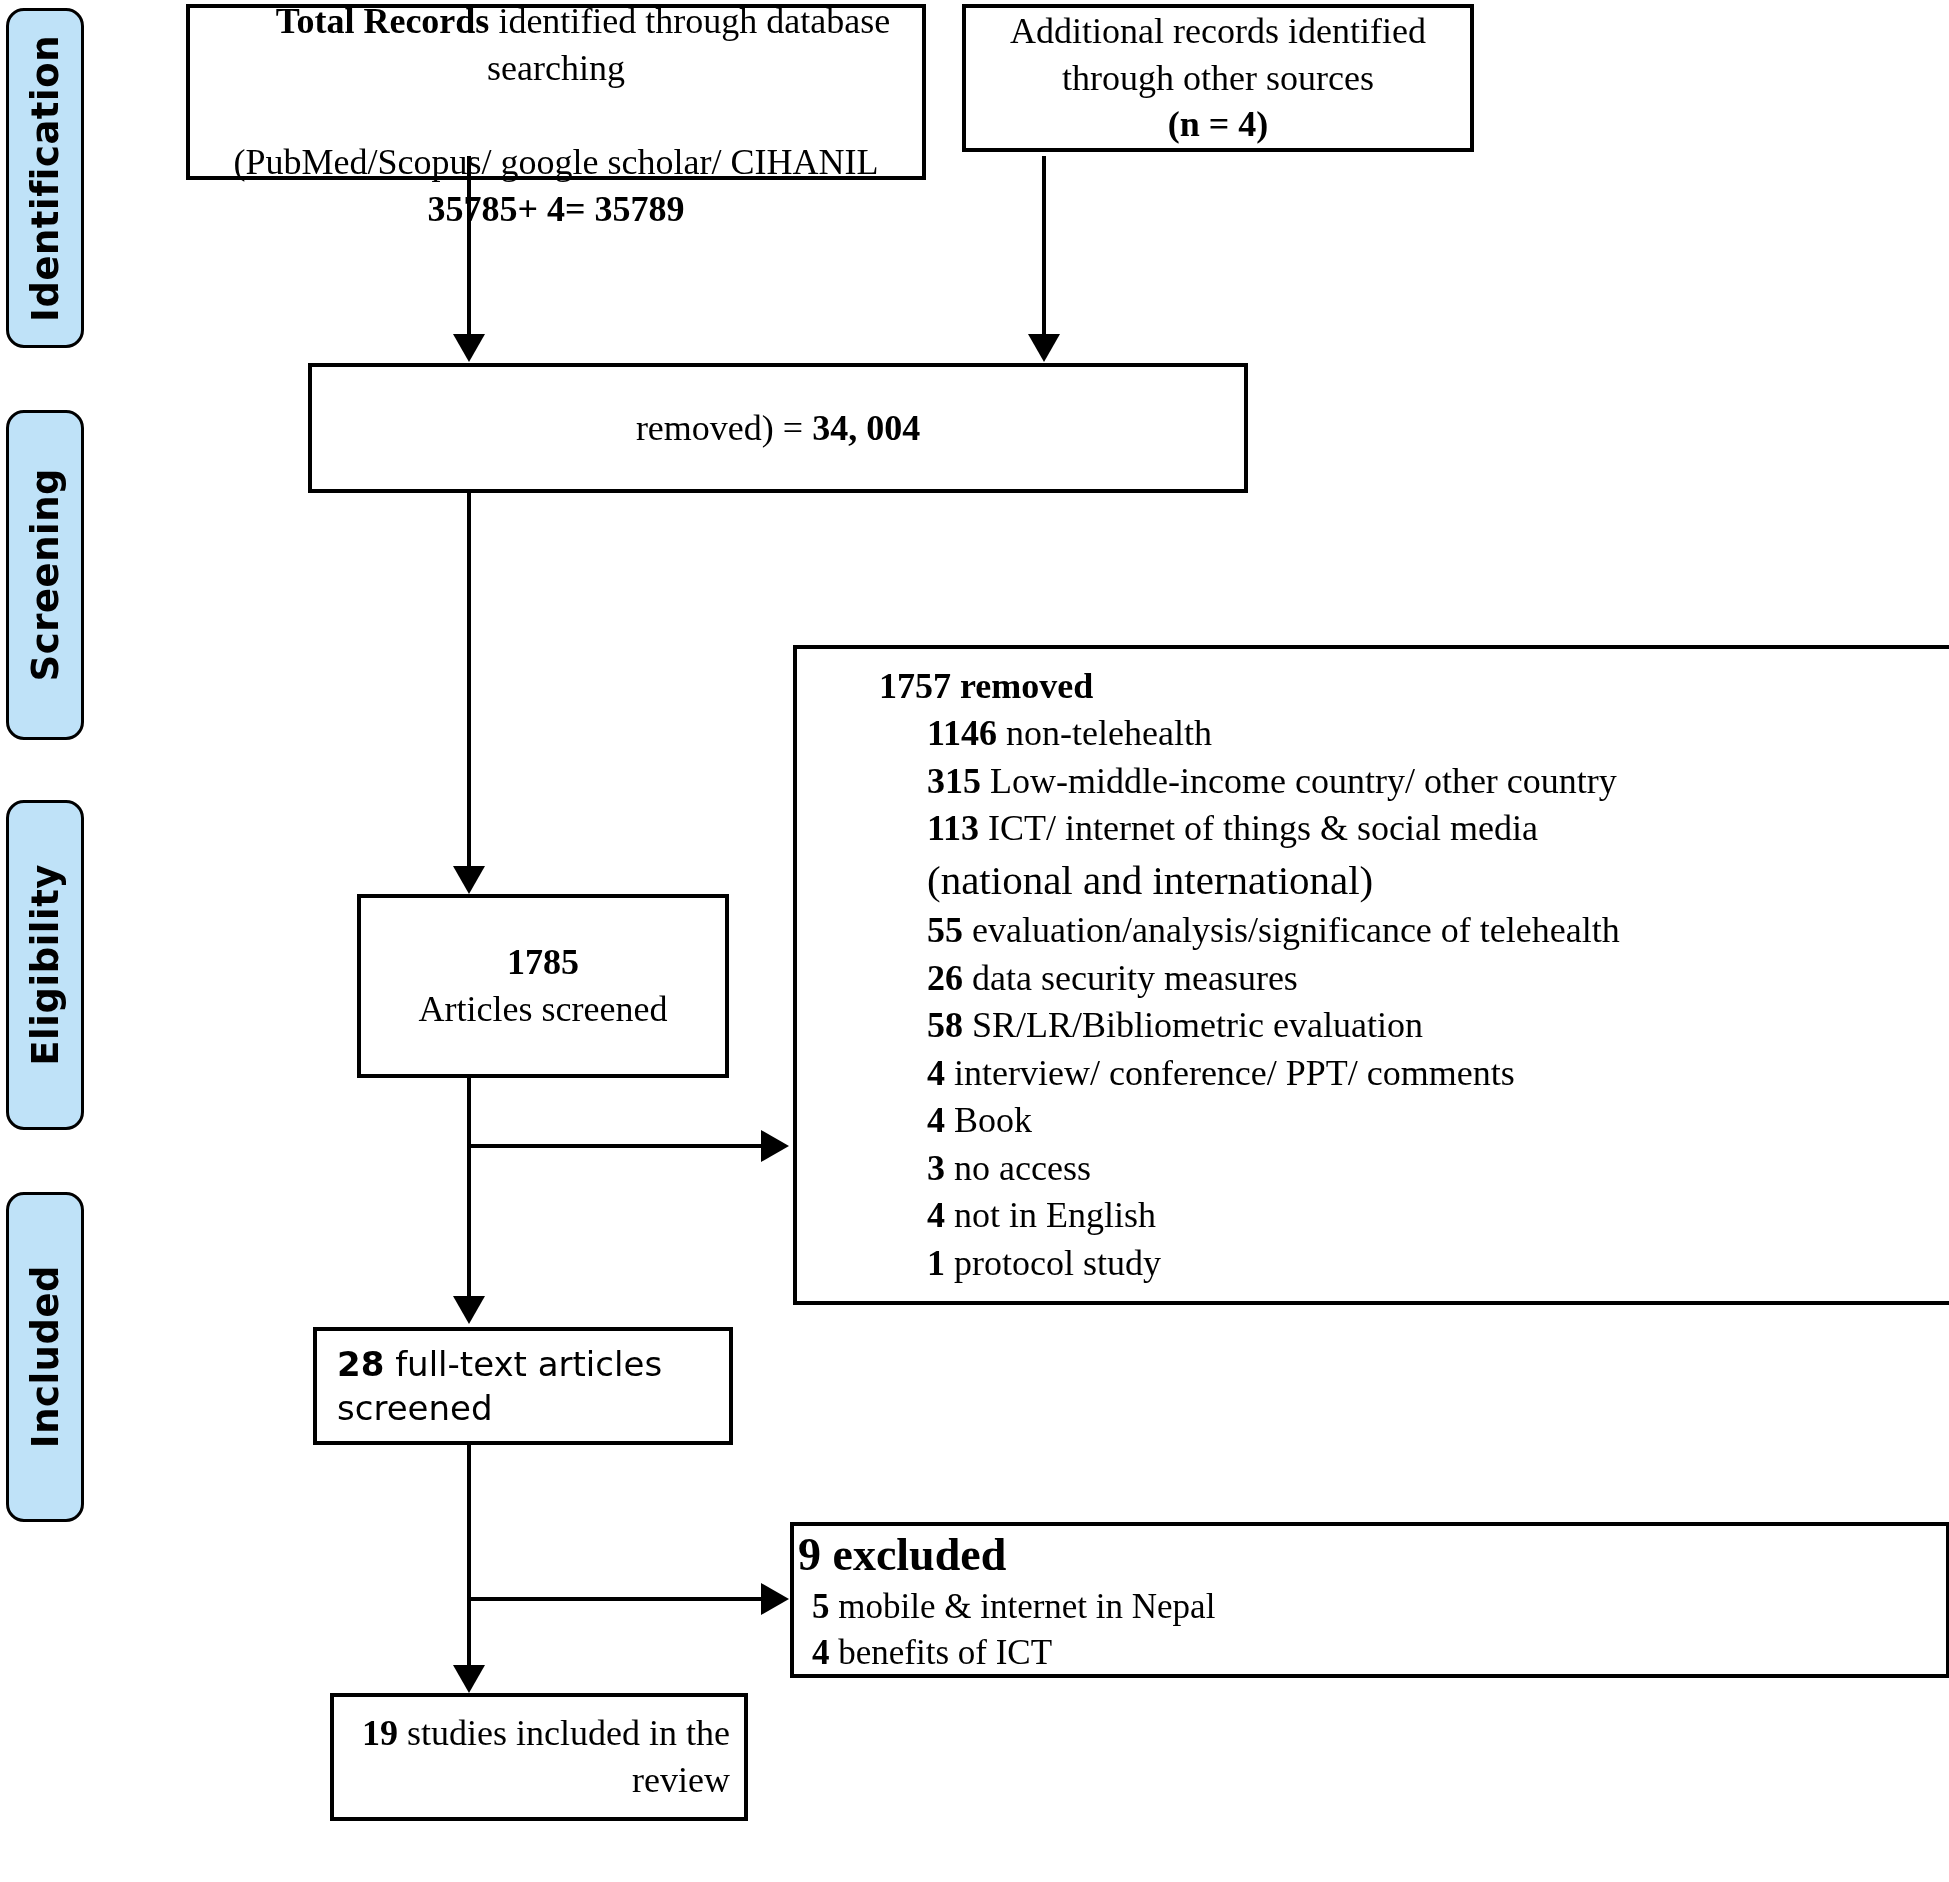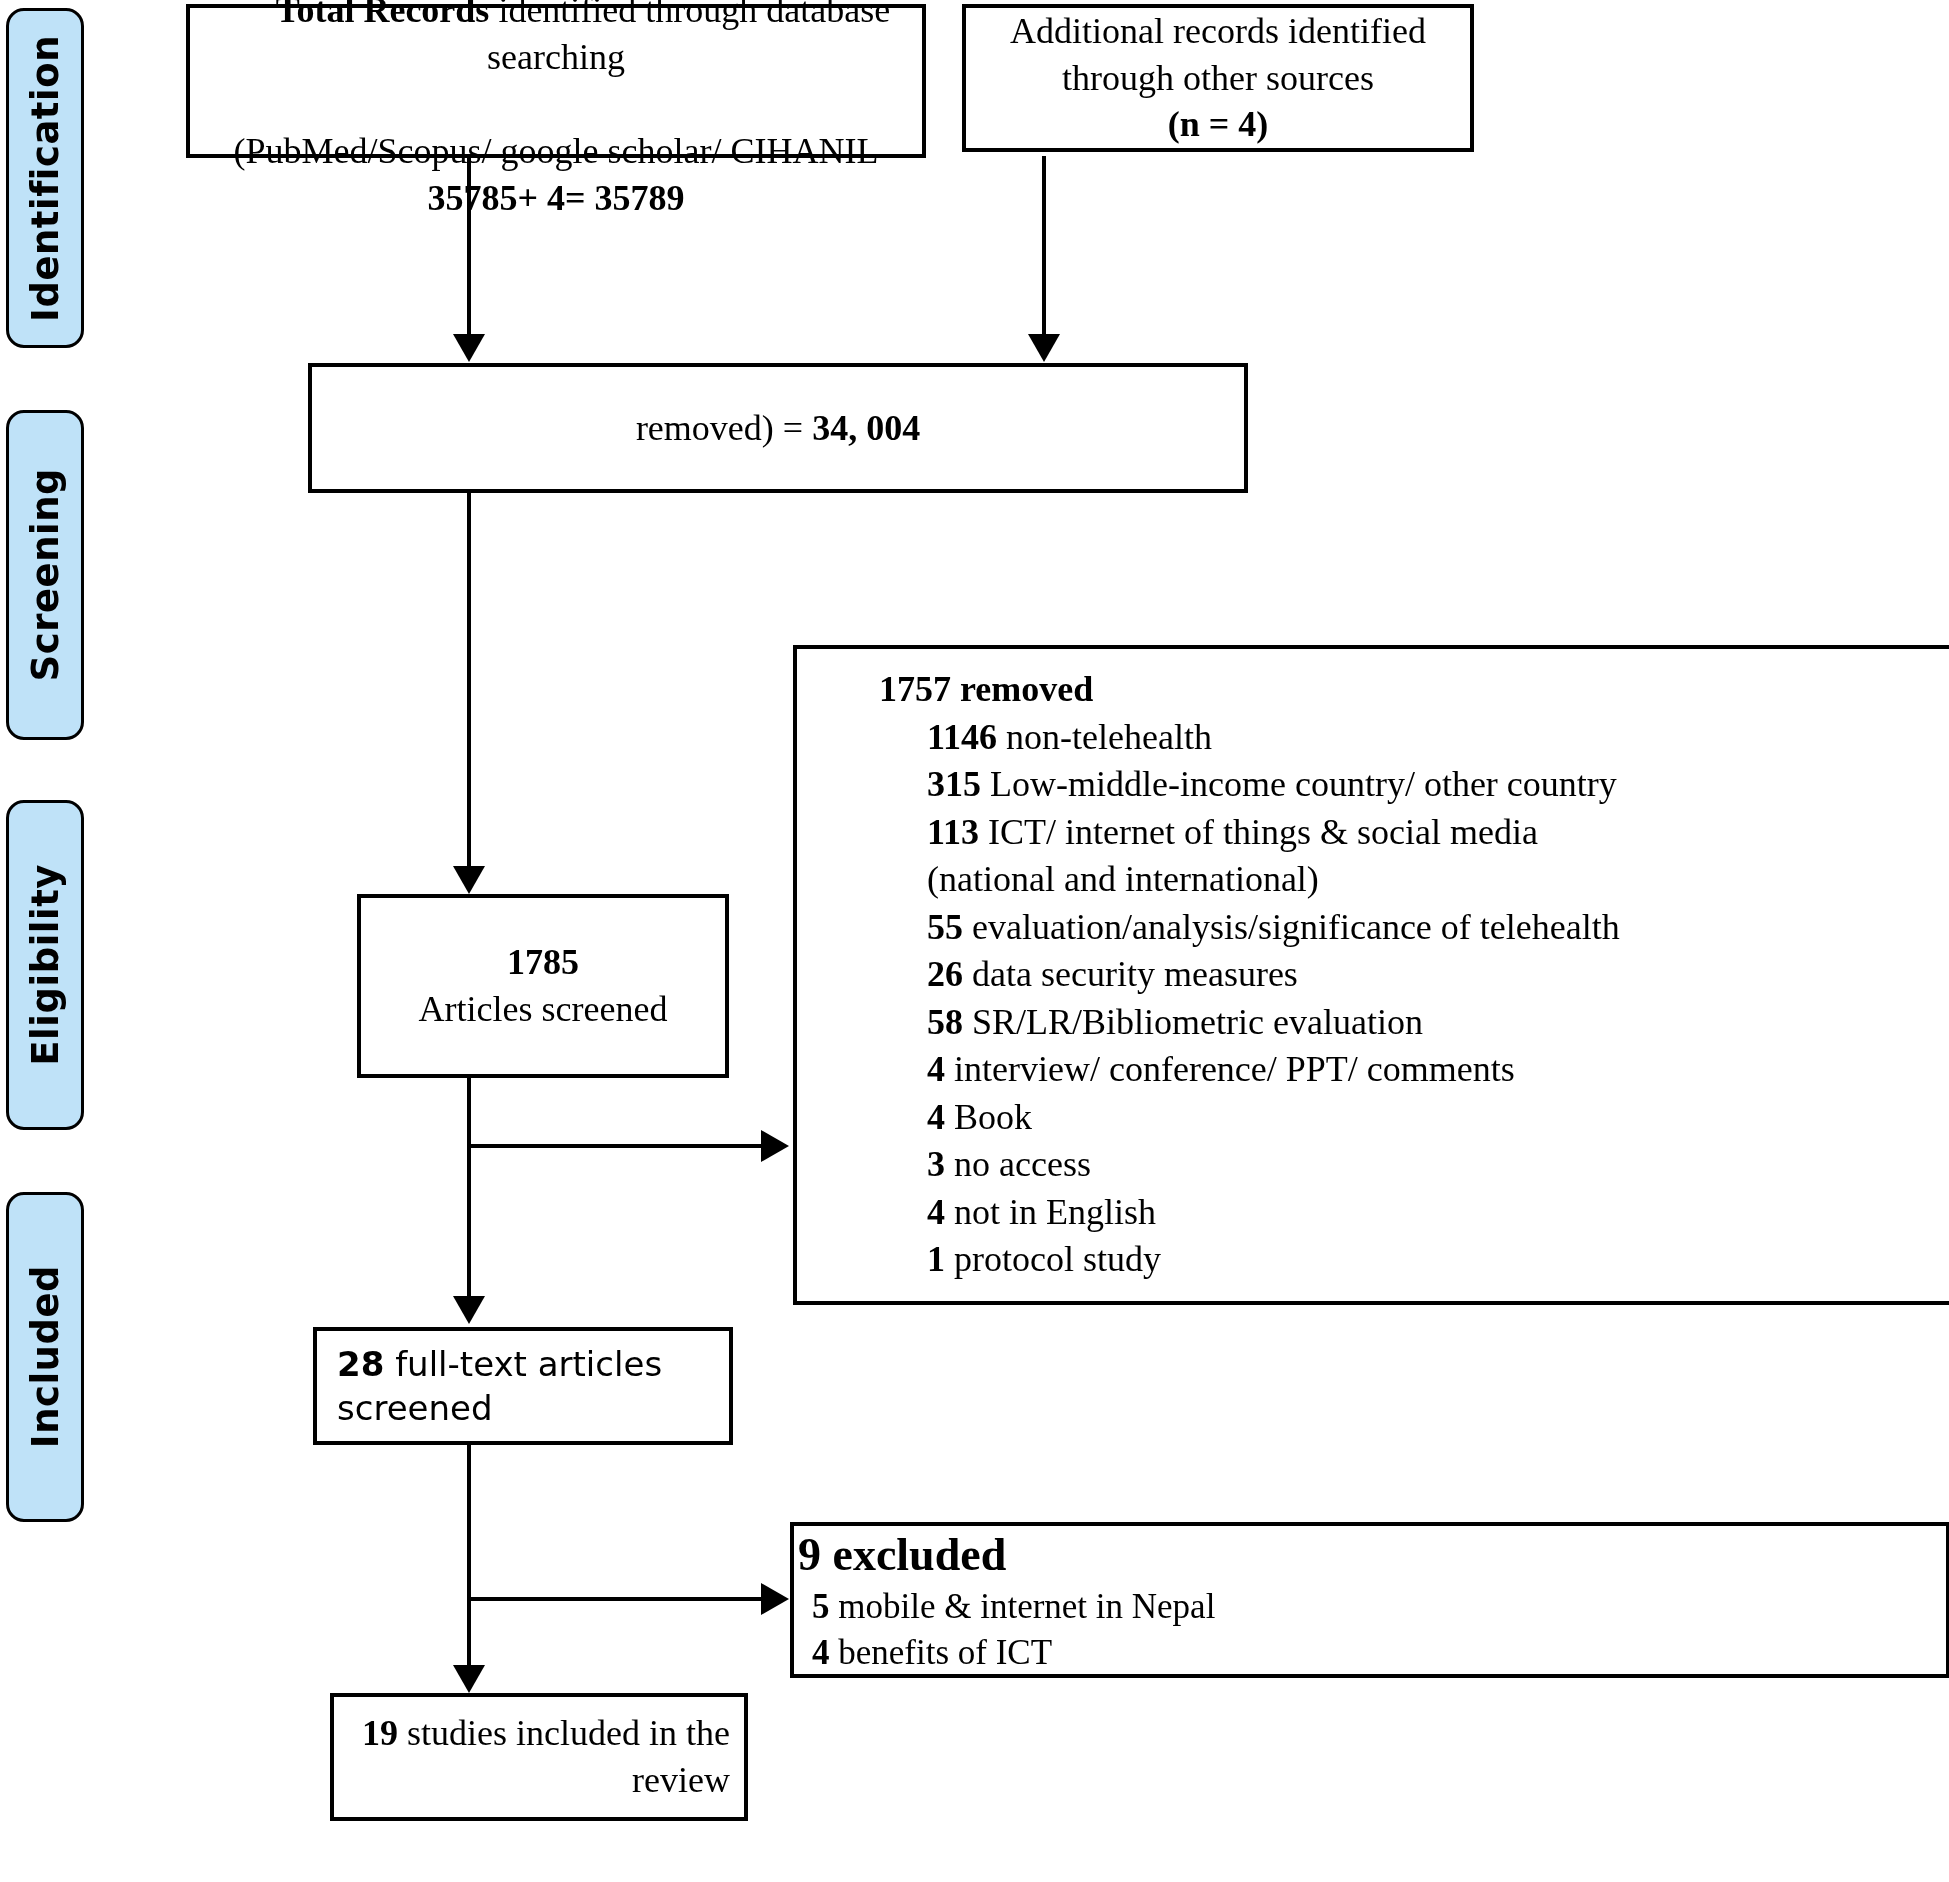--- a/index.html
+++ b/index.html
@@ -69,21 +69,21 @@
     padding-left: 12px;
   }
   .excl-item {
     font-size: 36px;
     line-height: 1.32;
     padding-left: 60px;
     text-indent: 0;
   }
   .excl-item .n { font-weight: bold; }
   .excl-cont {
-    font-size: 36px;
+    font-size: 41px;
     line-height: 1.32;
     padding-left: 60px;
   }
 
   .small-excl-head {
     font-size: 46px;
     font-weight: bold;
     line-height: 1.30;
     padding-left: 4px;
     text-align: center;
@@ -139,21 +139,21 @@
   </div>
 
   <div class="stage" style="left:6px; top:800px; width:78px; height:330px;">
     <span class="stage-label">Eligibility</span>
   </div>
 
   <div class="stage" style="left:6px; top:1192px; width:78px; height:330px;">
     <span class="stage-label">Included</span>
   </div>
 
-  <div class="box center" style="left:186px; top:4px; width:740px; height:154px; padding:8px 10px;">
+  <div class="box center" style="left:186px; top:4px; width:740px; height:176px; padding:8px 10px;">
     <div class="box-line">
       <span class="b">Total Records</span><span> identified through database searching</span>
     </div>
     <div class="box-line">(PubMed/Scopus/ google scholar/ CIHANIL</div>
     <div class="box-line b">35785+ 4= 35789</div>
   </div>
 
   <div class="box center" style="left:962px; top:4px; width:512px; height:148px; padding:8px 10px;">
     <div class="box-line">Additional records identified</div>
     <div class="box-line">through other sources</div>

